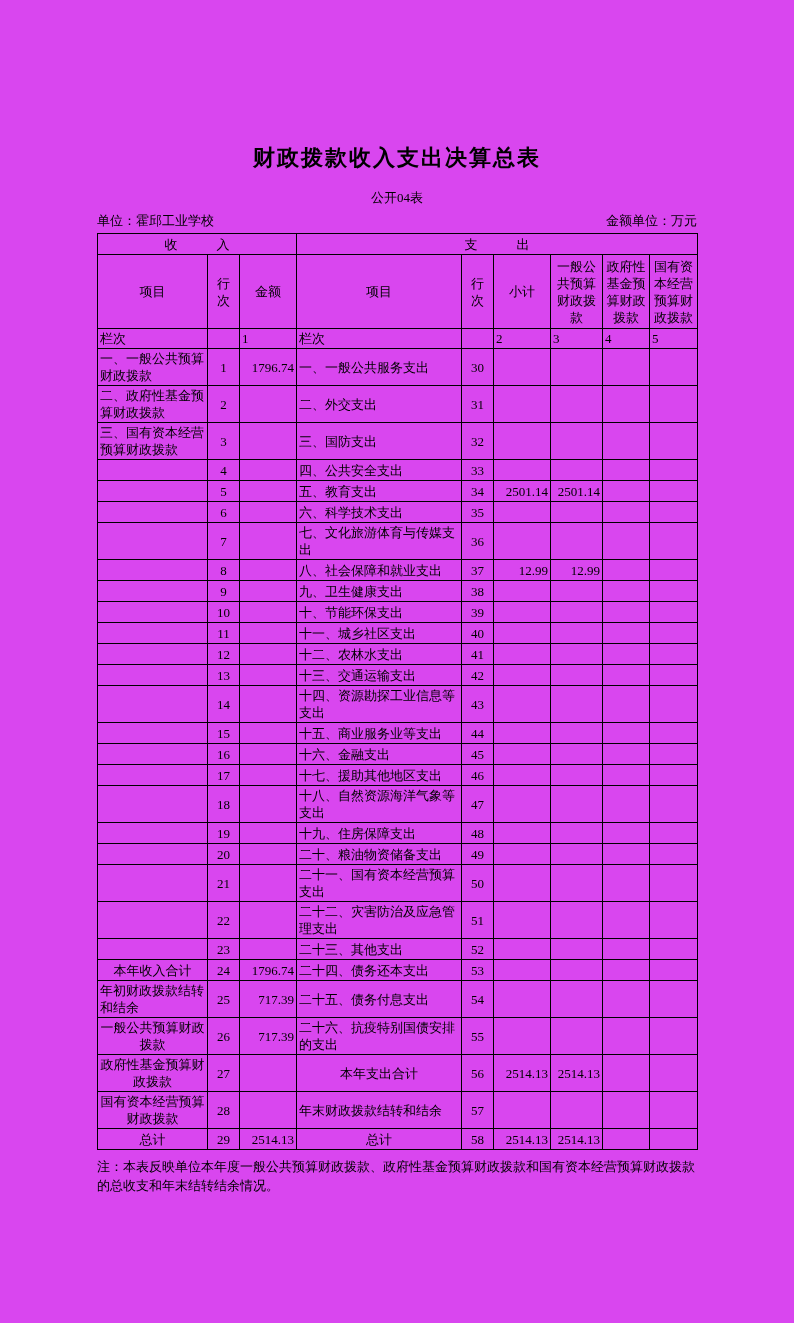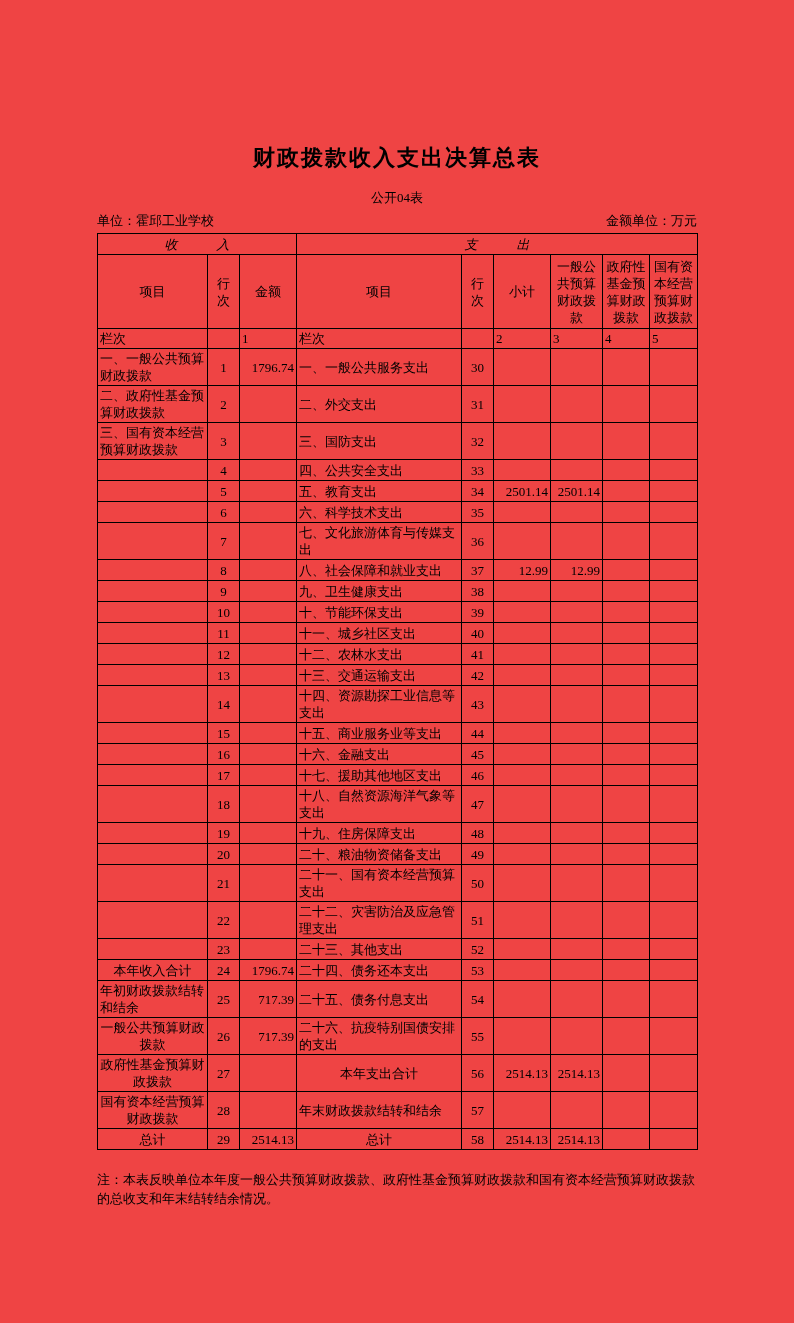--- a/index.html
+++ b/index.html
@@ -5,21 +5,21 @@
   * { box-sizing: border-box; }
   html, body { margin: 0; padding: 0; background: #ffffff; }
   body {
     font-family: "Liberation Serif", "DejaVu Serif", serif;
     color: #000;
   }
   .page {
     width: 794px;
     height: 1323px;
     margin: 0 auto;
-    background: #ef4444;
+    background: #d946ef;
     padding: 143px 97px 0 97px;
     position: relative;
   }
   .title {
     margin: 0 0 16px 0;
     text-align: center;
     font-size: 22px;
     font-weight: bold;
     letter-spacing: 2px;
   }
@@ -46,35 +46,35 @@
   table.fiscal td {
     border: 1px solid #000;
     font-size: 13px;
     font-weight: normal;
     line-height: 17px;
     padding: 1px 2px;
     vertical-align: middle;
     overflow: hidden;
     word-break: break-all;
   }
-  table.fiscal th.section { height: 21px; text-align: center; font-style: italic; }
+  table.fiscal th.section { height: 21px; text-align: center; }
   table.fiscal tr.col-headers th { text-align: center; height: 74px; }
   table.fiscal tr.index-row th { text-align: left; height: 19px; }
   .vtext { width: 1.1em; margin: 0 auto; }
   table.fiscal td { height: 21px; }
   td.item { text-align: left; }
   td.rowno { text-align: center; }
   td.num { text-align: right; }
   td.center { text-align: center; }
   td.bold { font-weight: bold; }
   .note {
     width: 600px;
     font-size: 13px;
     line-height: 19px;
-    margin-top: 20px;
+    margin-top: 7px;
     text-align: left;
   }
 </style>
 </head>
 <body>
 
 <div class="page">
 
   <h1 class="title">财政拨款收入支出决算总表</h1>
 

